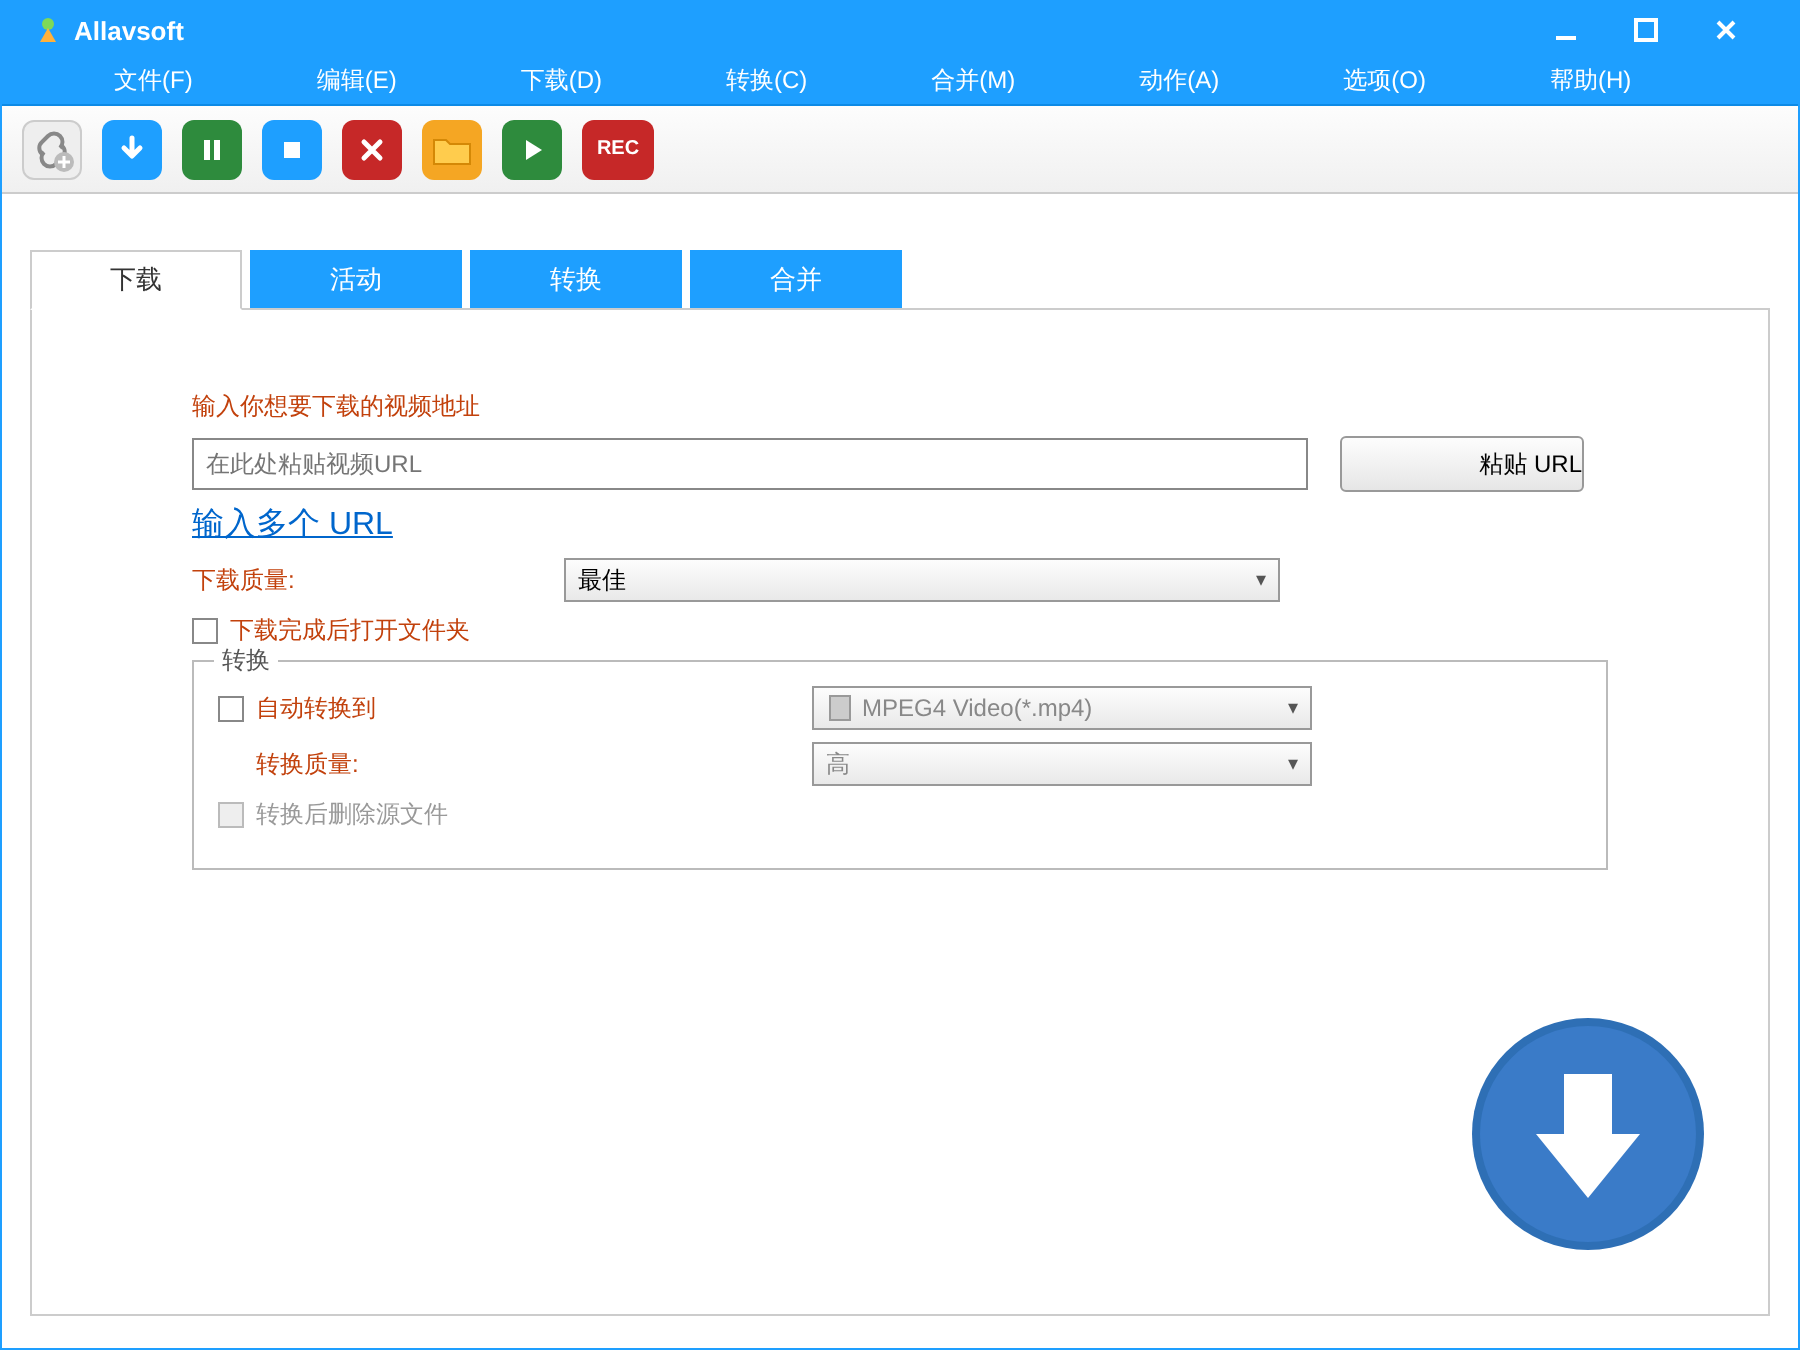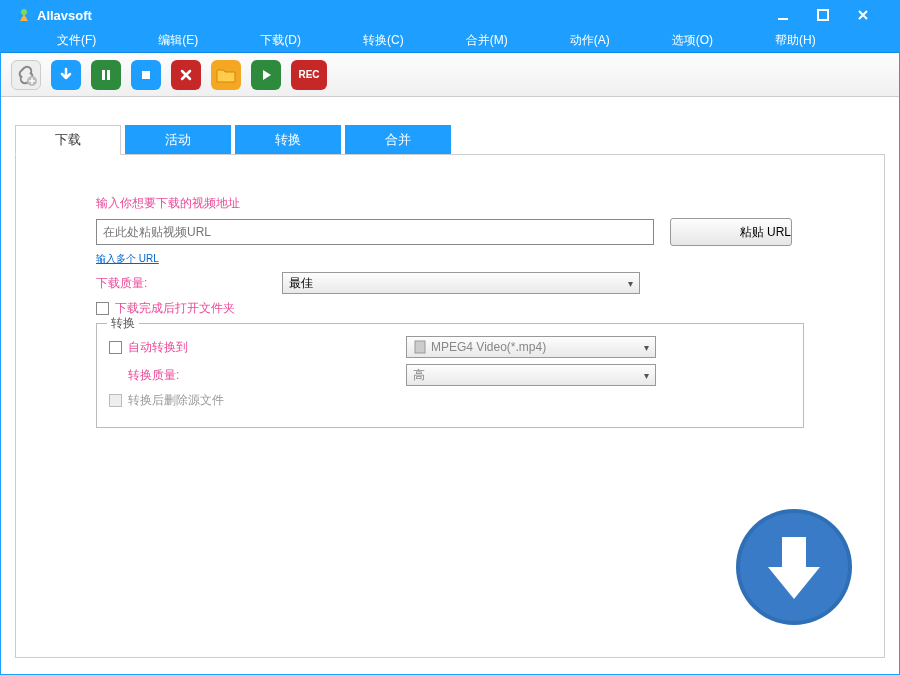--- a/index.html
+++ b/index.html
@@ -13,24 +13,24 @@
 .menubar .menu { margin-right: 14px; cursor: pointer; margin-left: 48px; }
 .toolbar { background: linear-gradient(#fdfdfd,#f0f0f0); height: 44px; display: flex; align-items: center; padding: 0 10px; gap: 10px; border-bottom: 1px solid #ccc; }
 .tbtn { width: 30px; height: 30px; border-radius: 6px; display: flex; align-items: center; justify-content: center; cursor: pointer; }
 .tbtn svg { display: block; }
 .content { flex: 1; background: #fff; padding: 12px 14px 0 14px; display: flex; flex-direction: column; margin-top: 16px; }
 .tabs { display: flex; gap: 4px; }
 .tab { width: 106px; height: 30px; display: flex; align-items: center; justify-content: center; color: #fff; font-size: 13px; cursor: pointer; background: #1e9fff; }
 .tab.active { background: #fff; color: #333; border: 1px solid #ccc; border-bottom: 1px solid #fff; position: relative; z-index: 2; }
 .panel { border: 1px solid #ccc; flex: 1; margin-top: -1px; margin-bottom: 16px; padding: 40px 80px 20px 80px; position: relative; }
 .row { display: flex; align-items: center; margin-bottom: 6px; }
-.label { font-size: 12px; color: #ec4899; }
+.label { font-size: 12px; color: #c2410c; }
 .urlinput { width: 558px; height: 26px; border: 1px solid #888; padding: 0 6px; font-size: 12px; margin-right: 16px; color: #555; }
 .pastebtn { width: 122px; height: 28px; background: linear-gradient(#fdfdfd,#e6e6e6); border: 1px solid #999; border-radius: 3px; font-size: 12px; cursor: pointer; text-align: right; }
-.link { color: #0066cc; text-decoration: underline; font-size: 10px; cursor: pointer; }
+.link { color: #0066cc; text-decoration: underline; font-size: 16px; cursor: pointer; }
 .select { height: 22px; border: 1px solid #999; background: linear-gradient(#fdfdfd,#e9e9e9); padding: 0 6px; font-size: 12px; position: relative; display: flex; align-items: center; cursor: pointer; }
 .select::after { content: "▾"; position: absolute; right: 6px; color: #555; font-size: 10px; }
 .chk { width: 13px; height: 13px; border: 1px solid #888; margin-right: 6px; display: inline-block; vertical-align: middle; background: #fff; cursor: pointer; }
 .chk.disabled { border-color: #bbb; background: #eee; }
 .fieldset { border: 1px solid #bbb; padding: 12px 12px 12px 12px; margin-top: 4px; position: relative; }
 .fieldset .legend { position: absolute; top: -9px; left: 10px; background: #fff; padding: 0 4px; font-size: 12px; color: #555; }
 .folder-icon { width: 18px; height: 14px; }
 .bigdl { position: absolute; right: 30px; bottom: 30px; width: 120px; height: 120px; cursor: pointer; }
 .disabled-text { color: #999; }
 </style>

